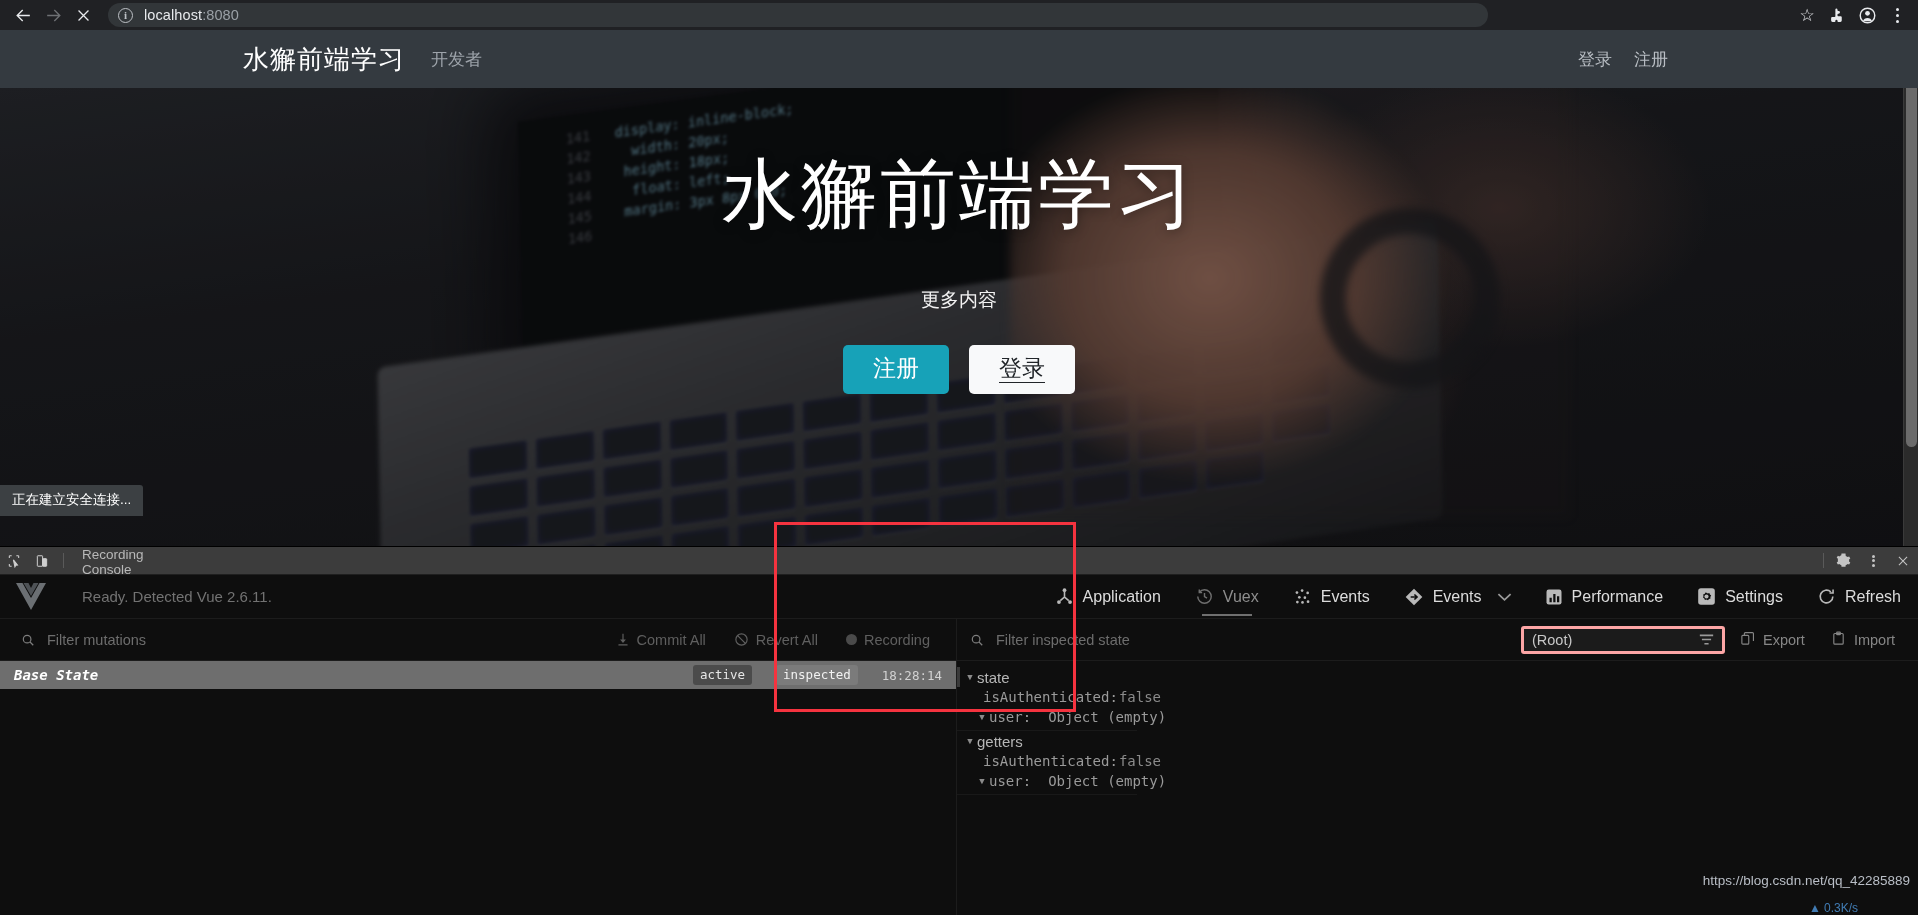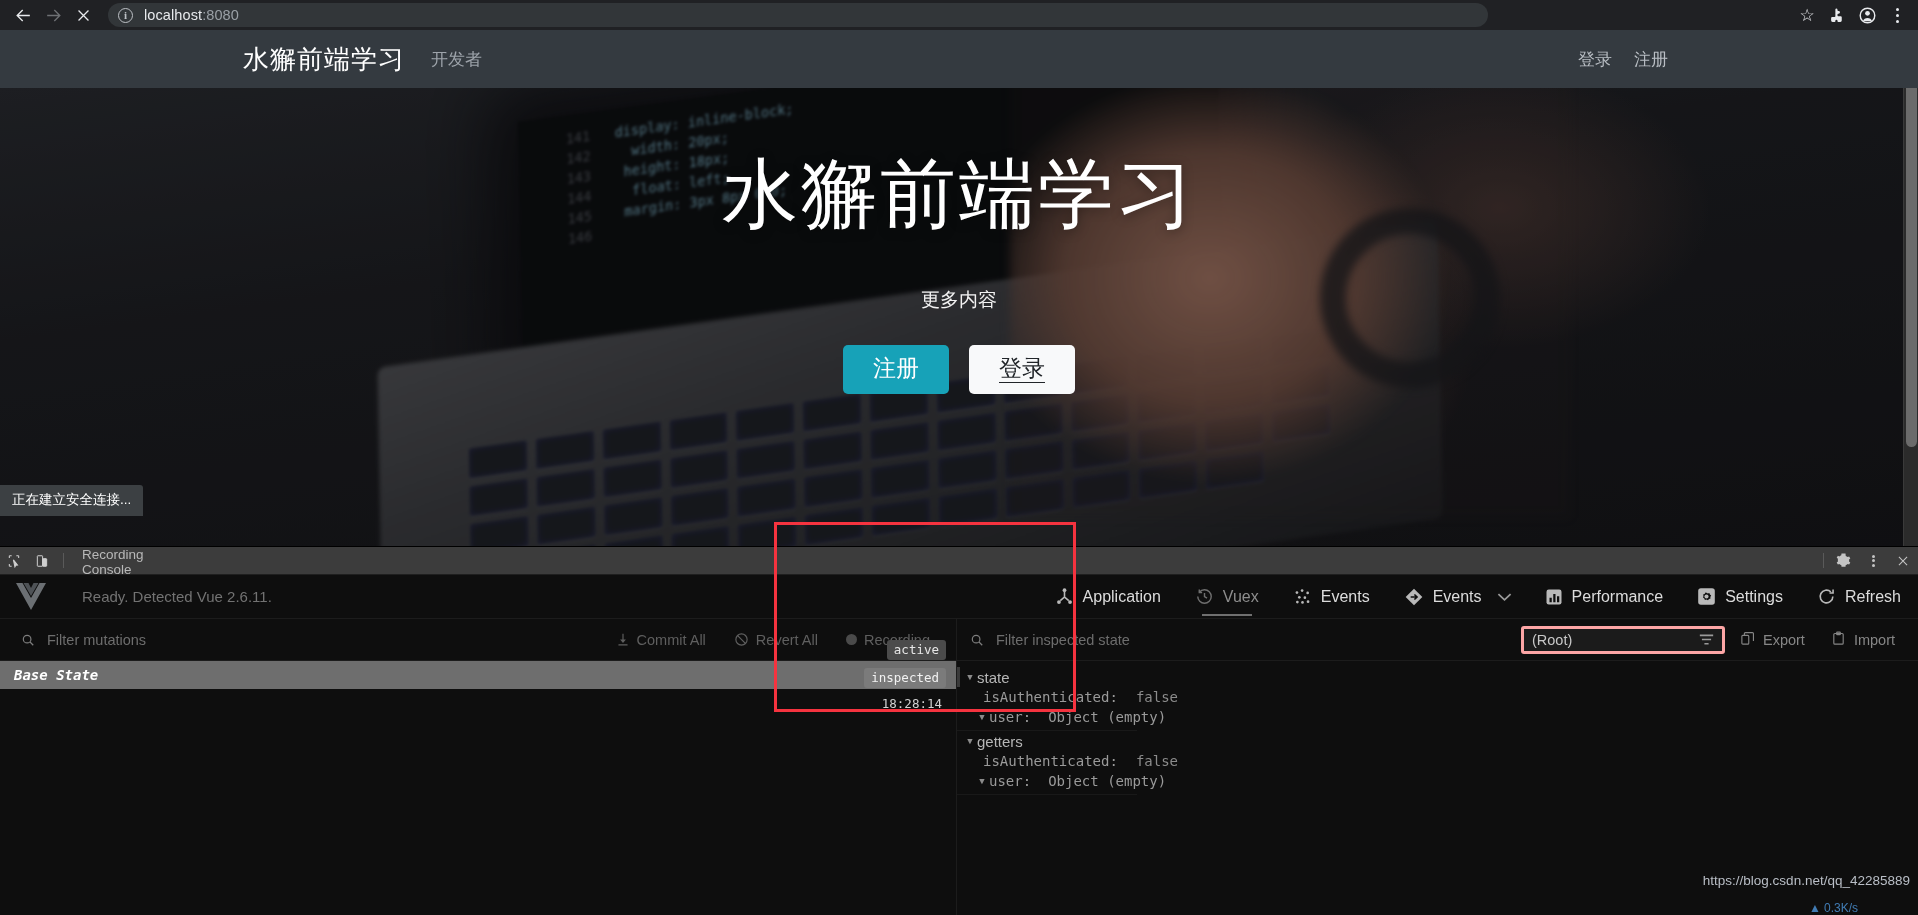--- a/index.html
+++ b/index.html
@@ -281,21 +281,21 @@
     border-right: 1px solid #1c1c1c;
   }
   #base-state-row {
     height: 28px; background: #6e6e6e;
     display: flex; align-items: center; padding: 0 10px 0 14px;
   }
   #base-state-label {
     font-family: "DejaVu Sans Mono", monospace; font-style: italic;
     font-size: 14px; color: #ffffff; font-weight: bold;
   }
-  #base-state-meta { margin-left: auto; display: flex; align-items: flex-end; gap: 8px; flex-direction: column; }
+  #base-state-meta { margin-left: auto; display: flex; align-items: center; gap: 24px; }
   .tag {
     font-family: "DejaVu Sans Mono", monospace; font-size: 12.5px;
     padding: 2px 7px 3px; border-radius: 3px;
   }
   #tag-active { background: #4b4b4b; color: #e6e6e6; }
   #tag-inspected { background: #7b7b7b; color: #f2f2f2; }
   #base-state-time {
     font-family: "DejaVu Sans Mono", monospace; font-size: 12.5px; color: #d2d2d2;
     margin-right: 4px;
   }
@@ -313,21 +313,21 @@
   }
   .tree-row .caret {
     width: 14px; color: #8b8b8b; font-size: 9px; flex: none; text-align: center;
   }
   .tree-row.l1 { padding-left: 6px; }
   .tree-row.l2 { padding-left: 26px; }
   .tree-row.l2b { padding-left: 18px; }
   .grp-name { color: #b6b6b6; font-family: "Liberation Sans", sans-serif; font-size: 15px; text-align: right; }
   .k { color: #9a9a9a; }
   .sep2 { color: #9a9a9a; }
-  .v-false { color: #8b8b8b; margin-left: 18px; }
+  .v-false { color: #8b8b8b; margin-left: 1px; }
   .v-obj { color: #9a9a9a; margin-left: 17px; }
   #state-group-highlight {
     position: absolute; left: 0; top: 6px; width: 3px; height: 20px; background: #3a3a3a;
   }
 
   
   #annotation-box {
     position: absolute; left: 774px; top: 522px;
     width: 302px; height: 190px;
     border: 3px solid #f5333f;

